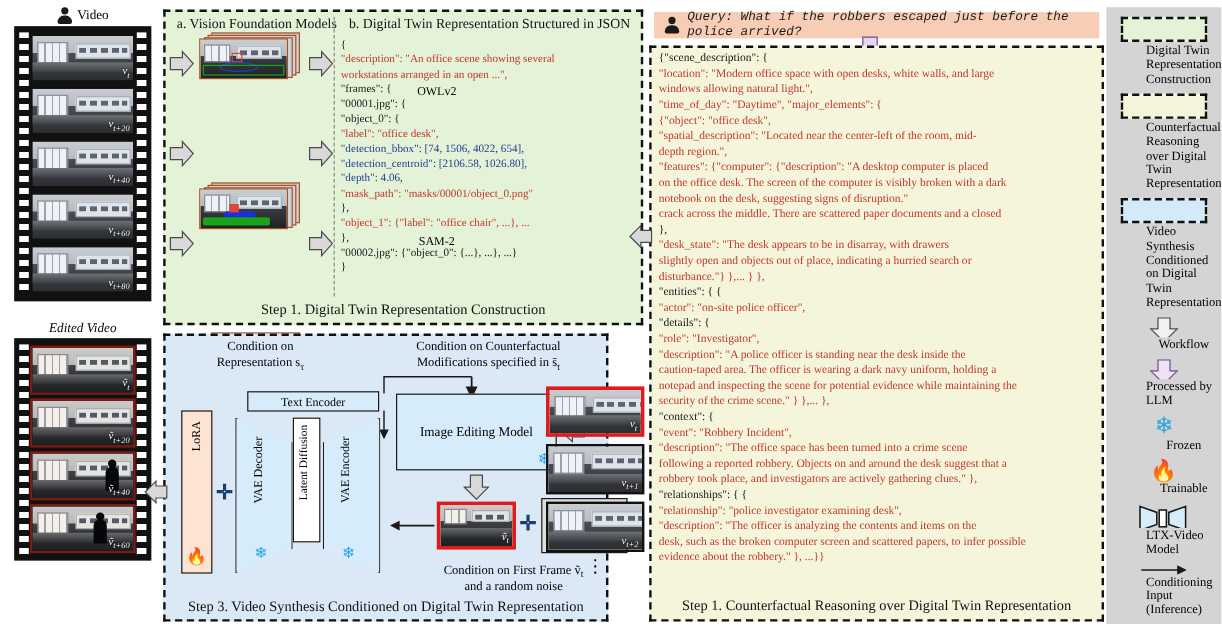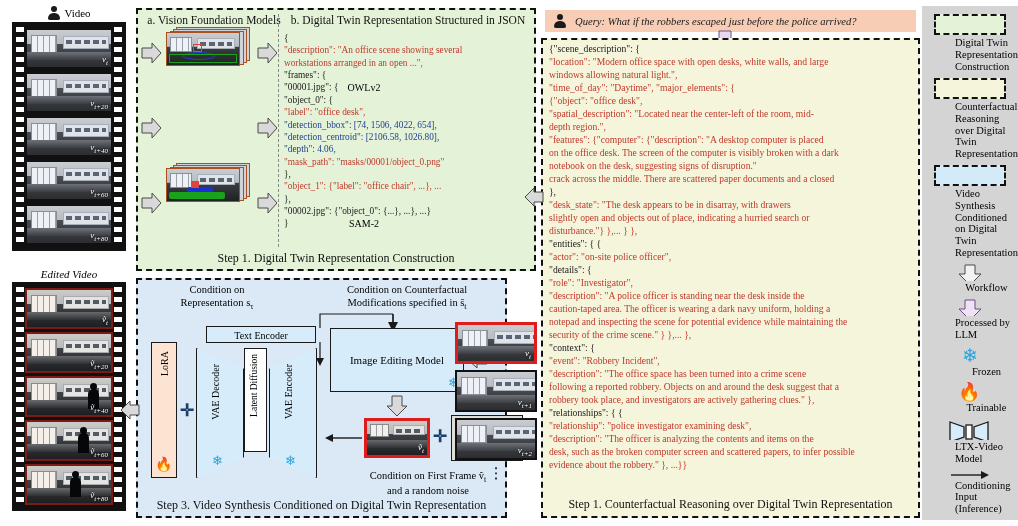--- a/index.html
+++ b/index.html
@@ -123,21 +123,21 @@
   
   .deck { position:relative; }
   .deck .sh {
     position:absolute; width:74px; height:34px;
     border:1.5px solid #a8501f; background:#cfd3d8;
   }
   .deck .top {
     position:relative; width:74px; height:34px;
     border:1.5px solid #a8501f; overflow:hidden;
   }
-  .deck-lbl { text-align:center; font-size:10px; margin-top:16px; }
+  .deck-lbl { text-align:center; font-size:10px; margin-top:5px; }
 
   
   .legend {
     position:absolute; right:0; top:6px; width:96px; height:514px;
     background:#d4d4d4;
     display:flex; flex-direction:column; align-items:center;
     padding-top:8px;
   }
   .legend .swatch {
     width:72px; height:26px; border:2px dashed #111; margin-bottom:2px;
@@ -264,31 +264,20 @@
     <div class="frame edited">
       <div class="scene edit">
           <div class="win"></div>
           <div class="board">
             <i></i>
           </div>
           <div class="desk"></div>
           <div class="person" style="right:22px;"></div>
         </div>
       <span class="lbl"><em>ṽ</em><sub>t+60</sub></span>
-    </div>
-    <div class="frame edited">
-      <div class="scene edit">
-          <div class="win"></div>
-          <div class="board">
-            <i></i>
-          </div>
-          <div class="desk"></div>
-          <div class="person" style="right:30px;"></div>
-        </div>
-      <span class="lbl"><em>ṽ</em><sub>t+80</sub></span>
     </div>
   </div>
 </div>
 
 <div class="panel panel-green" style="left:136px; top:8px; width:400px; height:263px;">
 
   <div class="panel-title abs" style="left:6px; top:4px; width:140px;">a. Vision Foundation Models</div>
 
   <div class="abs deck" style="left:28px; top:22px;">
     <div class="sh" style="left:10px; top:-5px;"></div>
@@ -375,21 +364,21 @@
     <div class="k">    },</div>
     <div class="k">    "00002.jpg": {"object_0": {...}, ...}, ...}</div>
     <div class="k">}</div>
   </div>
 
   <div class="step-caption" style="left:0; bottom:3px;">Step 1. Digital Twin Representation Construction</div>
 </div>
 
 <div class="abs" style="left:545px; top:10px; width:371px; height:22px; background:#f8cdb5; display:flex; align-items:center; padding-left:8px; gap:9px;">
   <span class="person-icon"></span>
-  <span style="font-style:italic; font-size:10.6px; font-family:Liberation Serif, serif; color:#1a1a1a;">Query: What if the robbers escaped just before the police arrived?</span>
+  <span style="font-style:italic; font-size:10.6px; font-family:Liberation Mono, monospace; color:#1a1a1a;">Query: What if the robbers escaped just before the police arrived?</span>
 </div>
 
 <svg class="abs" style="left:714px; top:30px;" width="22" height="20">
   <polygon points="5,1 17,1 17,10 21,10 11,19 1,10 5,10" fill="#e8d8ef" stroke="#6b4f86" stroke-width="1"></polygon>
 </svg>
 
 <div class="panel panel-yellow" style="left:541px; top:38px; width:379px; height:480px;">
   <div class="abs json json-big" style="left:6px; top:3px; right:6px;">
     <div class="k">{"scene_description": {</div>
     <div>     "location": "Modern office space with open desks, white walls, and large</div>

